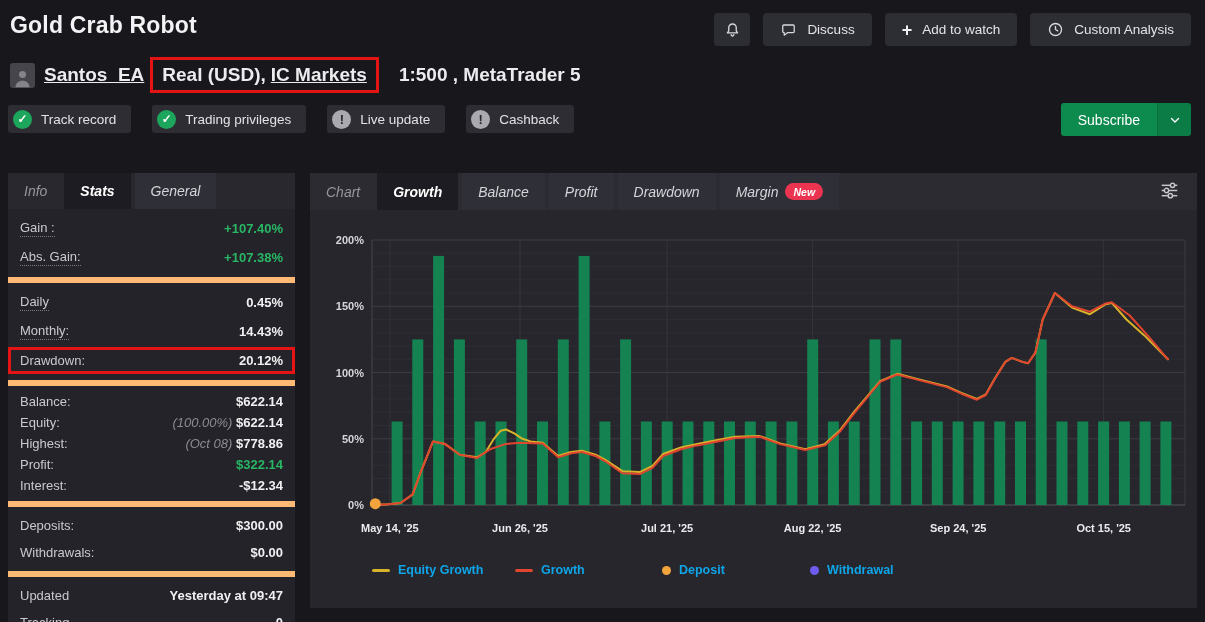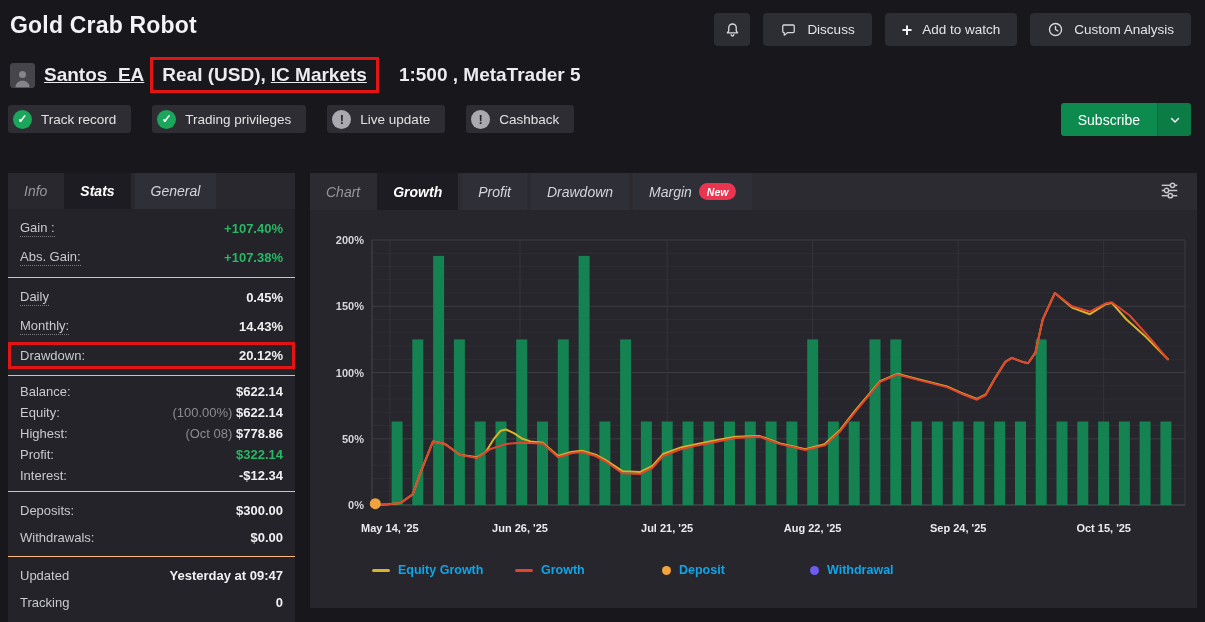--- a/index.html
+++ b/index.html
@@ -53,28 +53,28 @@
   .ctabs { display:flex; background:#2b2b31; height:37px; align-items:stretch; }
   .tabs-holder { display:flex; align-items:stretch; }
   .tab { display:flex; align-items:center; padding:0 16px; font-size:14px; color:#95959d; margin-right:1px; cursor:pointer; white-space:nowrap;font-style:italic; }
   .tab.boxed { background:#2f2f37; color:#d4d4d9; margin-right:4px; }
   .tab.active { background:#1c1c22; color:#fff; font-weight:bold; margin-right:4px; }
   .newbadge { background:#ea3450; color:#fff; font-size:10.5px; font-weight:bold; border-radius:9px; padding:2.5px 8px; margin-left:7px; }
   .filter-btn { margin-left:auto; margin-right:13px; align-self:center; background:none; border:none; cursor:pointer; padding:4px; }
 
   
   .stats-body { font-size:13px; }
-  .ssec { border-bottom:1px solid #fdba74; padding:5px 0; }
+  .ssec { border-bottom:6px solid #fdba74; padding:5px 0; }
   .ssec:last-child { border-bottom:none; }
   .srow { display:flex; justify-content:space-between; align-items:center; padding:6px 12px; }
   .ssec.dense .srow { padding:3px 12px; }
   .slabel { color:#c9cacf; }
   .slabel.dotted { border-bottom:1px dotted #7c7c83; padding-bottom:1px; }
   .sval { font-weight:bold; color:#f0f0f2; text-align:right; }
-  .sval .prefix { color:#8b8b92; font-weight:normal; }
+  .sval .prefix { color:#8b8b92; font-weight:normal;font-style:italic; }
   .sval .v.green { color:#29b765; }
   .srow.highlight { border:3px solid #e41414; padding:3px 9px; margin:1px 0; }
 
   
   .chart-wrap { position:relative; height:398px; }
   #chart-svg { display:block; width:887px; height:335px; }
   .legend-item { position:absolute; top:353px; display:flex; align-items:center; gap:8px; font-size:12.5px; font-weight:bold; color:#0ea5e9; cursor:pointer; }
   .swatch { display:inline-block; flex:none; }
   .swatch.line { width:18px; height:3px; border-radius:2px; }
   .swatch.dot { width:9px; height:9px; border-radius:50%; }
@@ -246,20 +246,23 @@
     </div>
 
     <div class="chart-panel">
       <div class="ctabs">
         <div class="tabs-holder">
             <div class="tab">
               <span>Chart</span>
             </div>
             <div class="tab active">
               <span>Growth</span>
+            </div>
+            <div class="tab boxed">
+              <span>Balance</span>
             </div>
             <div class="tab boxed">
               <span>Profit</span>
             </div>
             <div class="tab boxed">
               <span>Drawdown</span>
             </div>
             <div class="tab boxed">
               <span>Margin</span>
               <span class="newbadge">New</span>

